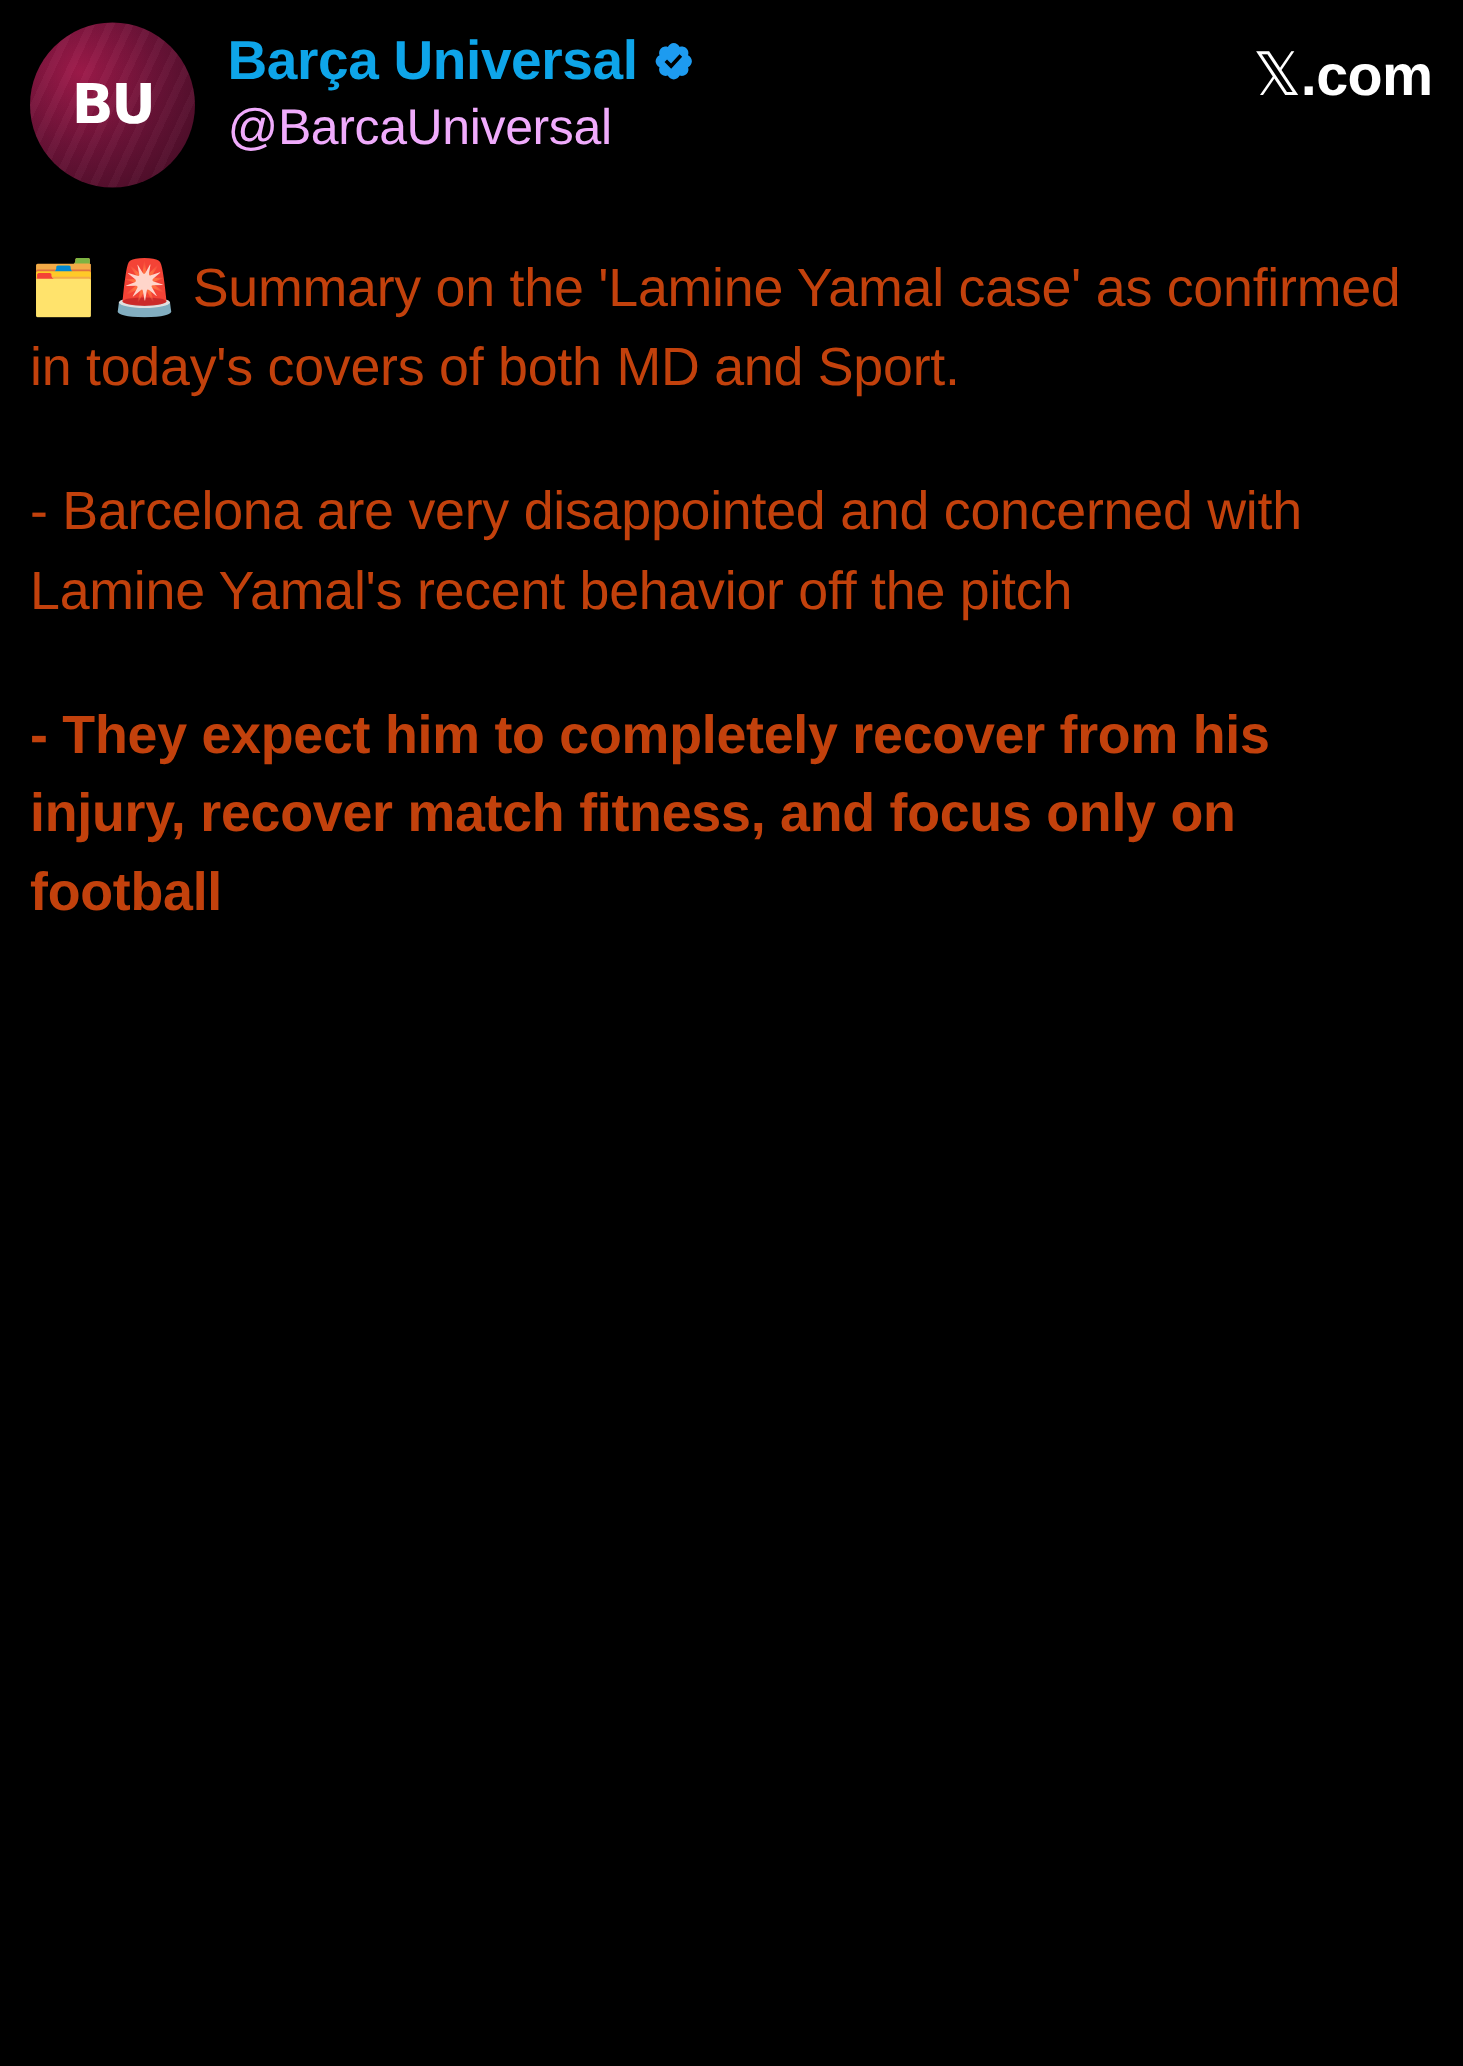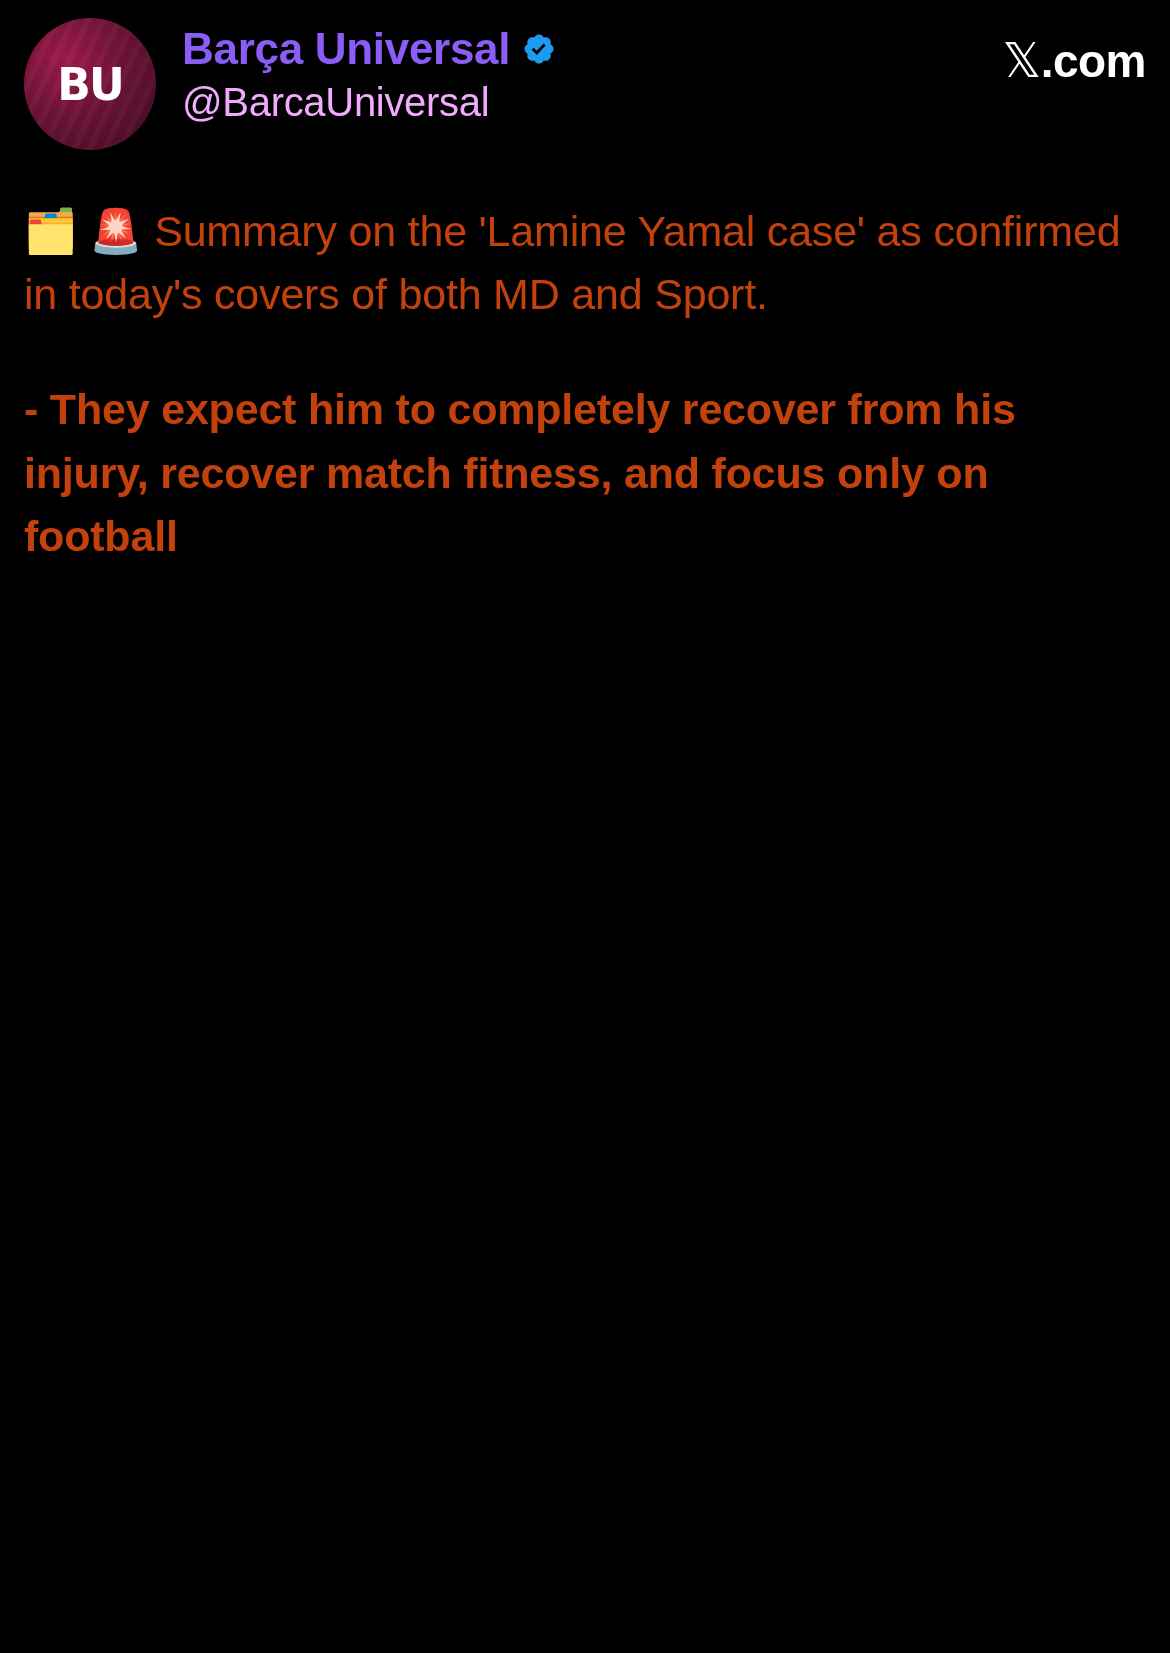--- a/index.html
+++ b/index.html
@@ -75,21 +75,21 @@
     justify-content: flex-start;
     padding-top: 8px;
   }
   .name-row {
     display: flex;
     align-items: center;
   }
   .display-name {
     font-size: 44px;
     font-weight: 700;
-    color: #8b5cf6;
+    color: #0ea5e9;
     line-height: 1.05;
     letter-spacing: -0.3px;
   }
   .verified-badge {
     width: 34px;
     height: 34px;
     margin-left: 12px;
     display: inline-flex;
     align-items: center;
     justify-content: center;
@@ -160,16 +160,17 @@
     </div>
 
     <div class="brand">
       <span class="x-glyph">𝕏</span>
         <span>.com</span>
     </div>
   </div>
 
   <div class="tweet-body">
     <p class="tweet-para">🗂️ 🚨 Summary on the 'Lamine Yamal case' as confirmed in today's covers of both MD and Sport.</p>
+    <p class="tweet-para">- Barcelona are very disappointed and concerned with Lamine Yamal's recent behavior off the pitch</p>
     <p class="tweet-para">- They expect him to completely recover from his injury, recover match fitness, and focus only on football</p>
   </div>
 
 </div>
 
 </body></html>

